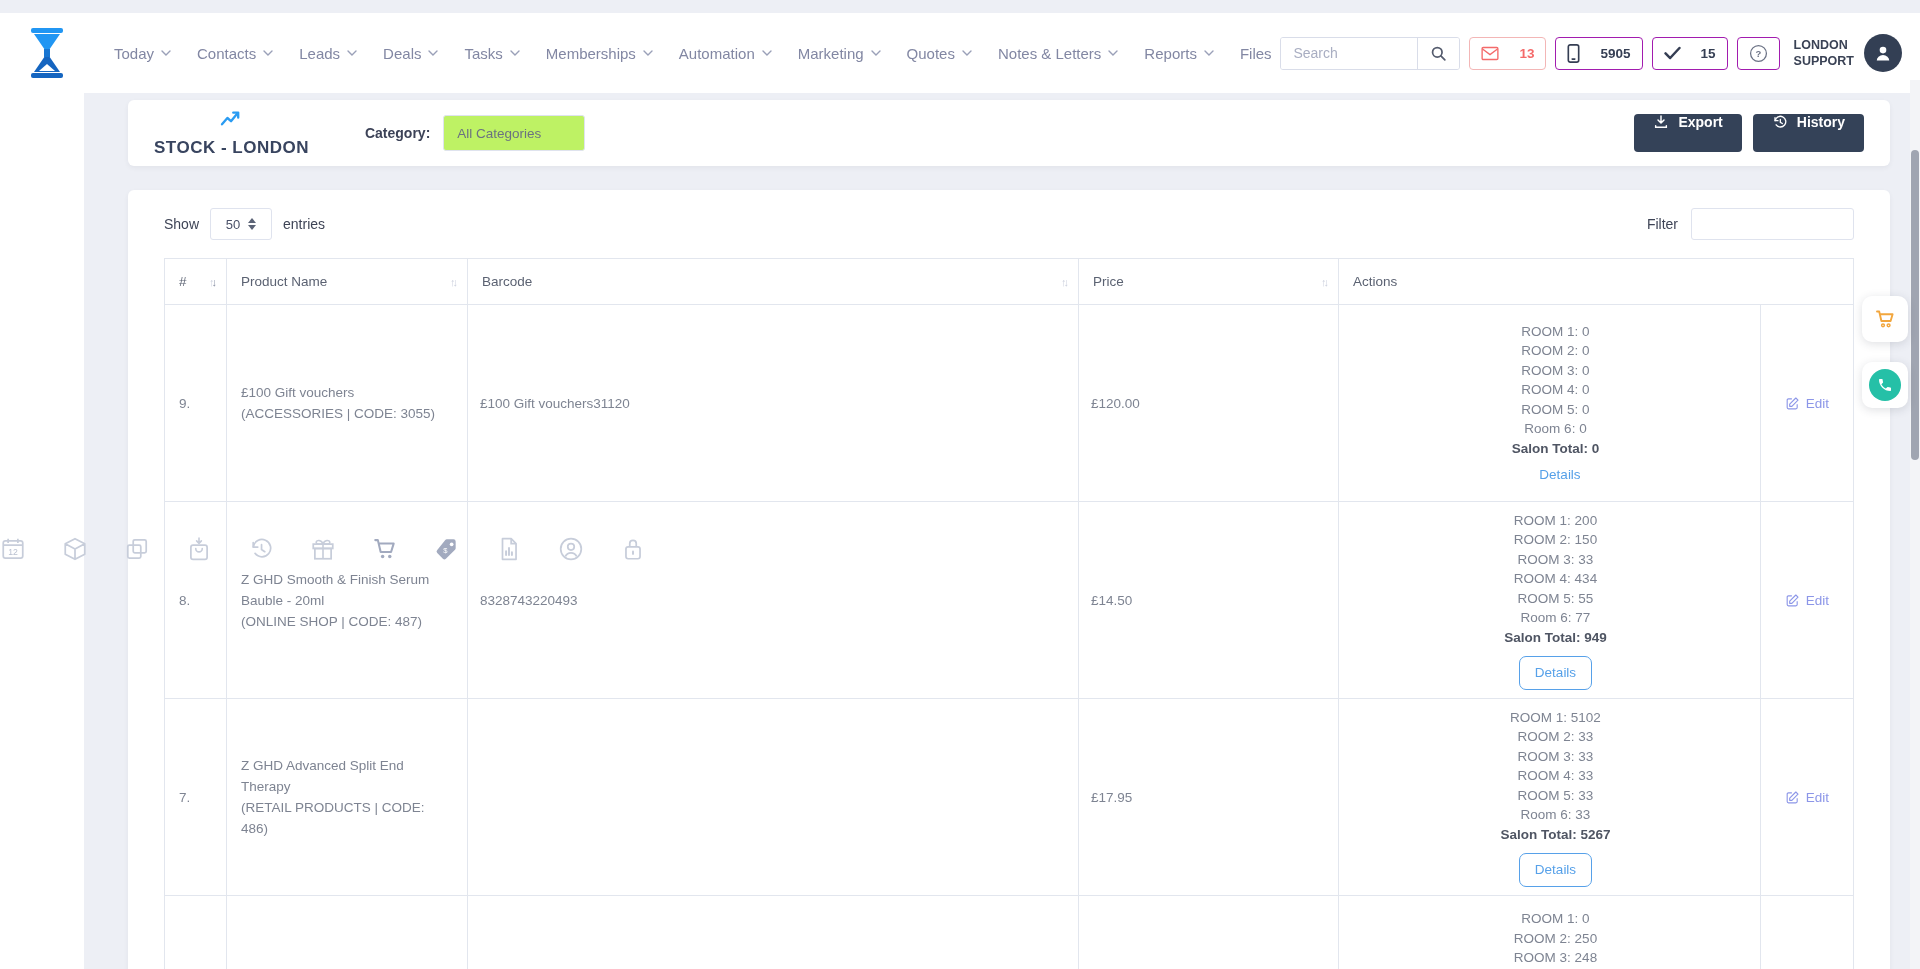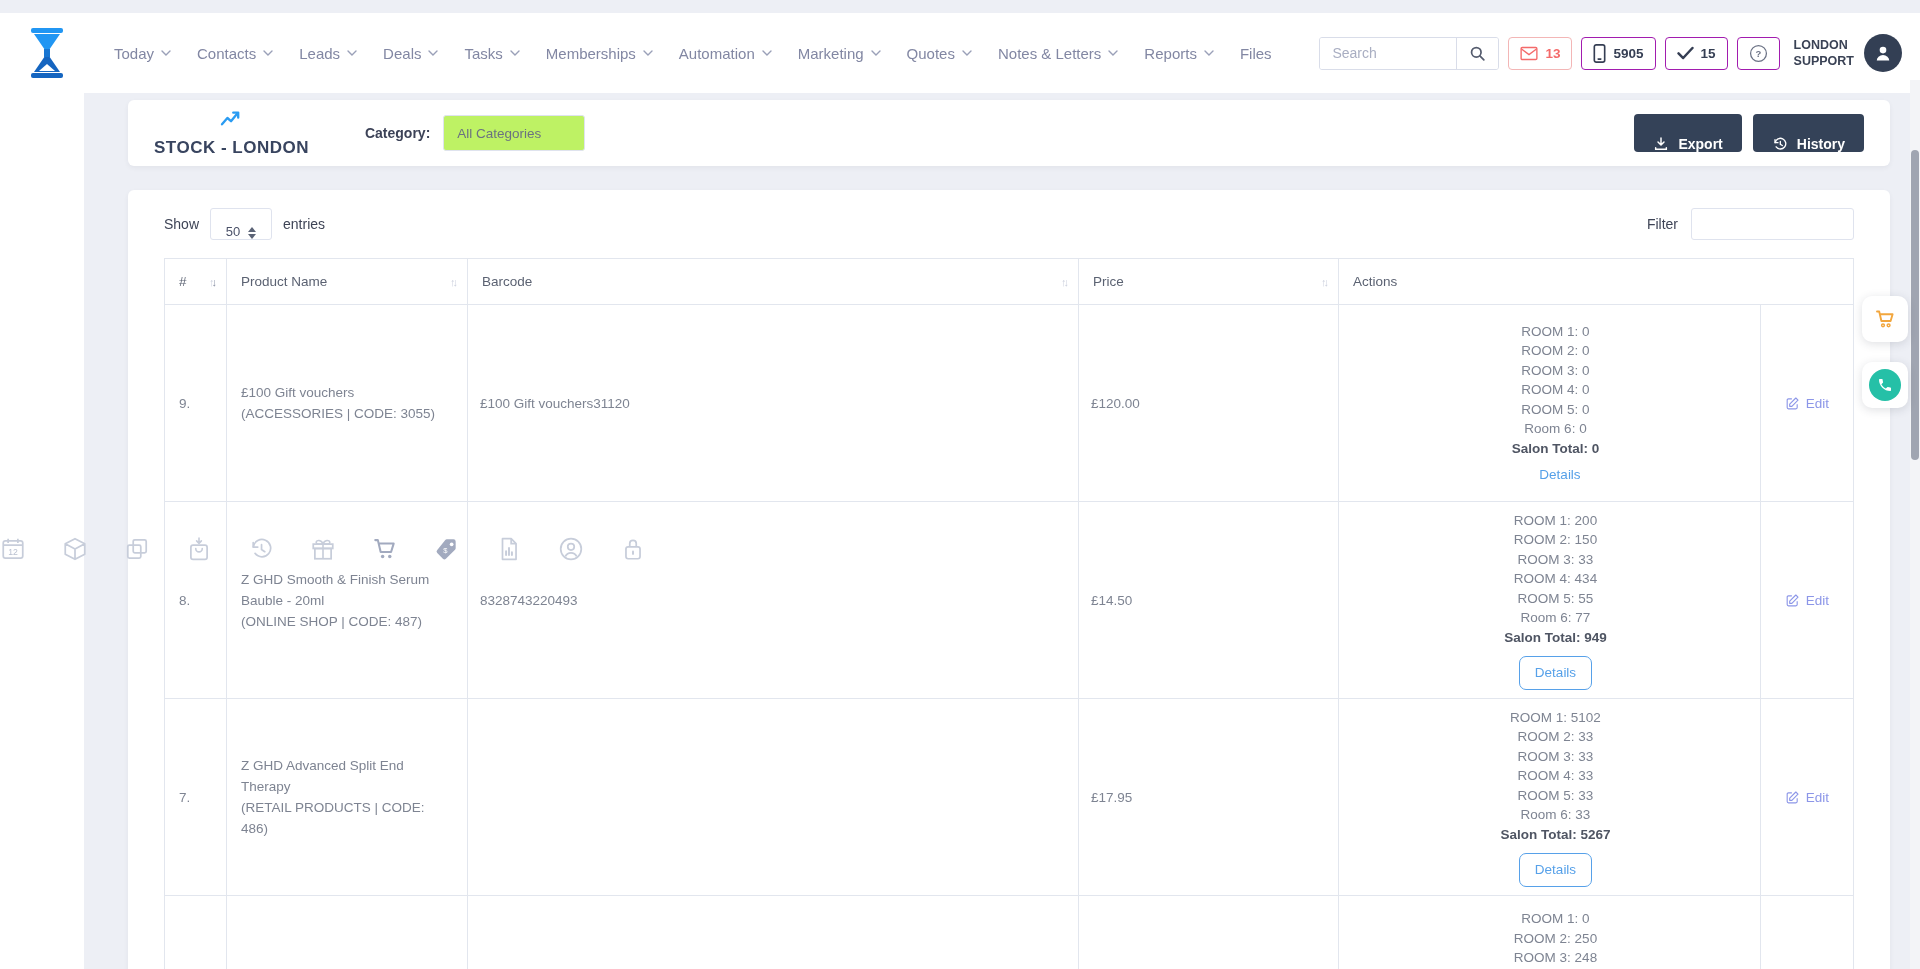--- a/index.html
+++ b/index.html
@@ -16,21 +16,21 @@
   .chev { flex:0 0 auto; }
 
   .search-group { margin-left:auto; display:flex; align-items:center; height:33px;
                   border:1px solid #d9dde9; border-radius:3px; overflow:hidden; background:#fff; }
   .search-group input { border:none; outline:none; width:136px; height:100%; padding:0 12px;
                         font-size:14px; color:#4a5066; font-family:"Liberation Sans",sans-serif; }
   .search-group input::placeholder { color:#a9aec2; }
   .search-btn { width:42px; height:100%; border-left:1px solid #d9dde9; display:flex;
                 align-items:center; justify-content:center; cursor:pointer; background:#fff; }
 
-  .badge { height:33px; border-radius:4px; display:flex; align-items:center; gap:7px;
+  .badge { height:33px; border-radius:4px; display:flex; align-items:center; gap:20px;
            padding:0 11px; margin-left:9px; font-size:13.5px; font-weight:700; cursor:pointer;
            background:#fff; }
   .badge.red { border:1px solid #f3b6b6; color:#f46a6a; }
   .badge.dark { border:1px solid #a21caf; color:#353e53; }
   .user-block { display:flex; align-items:center; margin:0 18px 0 14px; cursor:pointer; }
   .user-name { font-size:12.5px; font-weight:700; color:#3a4255; line-height:1.3;
                text-align:left; margin-right:10px; }
   .avatar { width:38px; height:38px; border-radius:50%; background:#333f54; display:flex;
             align-items:center; justify-content:center; }
 
@@ -48,29 +48,29 @@
   .card-head { top:20px; height:66px; display:flex; align-items:center; padding:0 26px; }
   .page-title-wrap { display:flex; align-items:center; gap:11px;flex-direction:column; }
   .page-title { font-size:17px; font-weight:700; color:#38445f; letter-spacing:.5px; }
   .category-wrap { display:flex; align-items:center; margin-left:56px; }
   .category-label { font-size:14px; font-weight:700; color:#3c4257; }
   .category-select { margin-left:13px; width:142px; height:36px; border:1px solid #dfe3ee;
                      border-radius:3px; display:flex; align-items:center; padding:0 13px;
                      font-size:13.5px; color:#6b7280; cursor:pointer; background:#bef264; }
   .head-buttons { margin-left:auto; display:flex; gap:11px; }
   .btn-dark { height:38px; background:#344258; color:#fff; border:none; border-radius:4px;
-              display:flex; align-items:flex-end; gap:9px; padding:0 19px; font-size:14px;
+              display:flex; align-items:flex-start; gap:9px; padding:0 19px; font-size:14px;
               font-weight:600; cursor:pointer; font-family:"Liberation Sans",sans-serif; }
 
   .card-table { top:110px; height:1400px; padding:18px 36px 0 36px; }
   .controls-row { display:flex; align-items:center; justify-content:space-between; height:32px; }
   .ctl-left, .ctl-right { display:flex; align-items:center; }
   .ctl-text { font-size:14px; color:#3e4456; }
   .pagesize { margin:0 11px; width:62px; height:32px; border:1px solid #dfe3ee; border-radius:3px;
-              display:flex; align-items:flex-end; justify-content:center; gap:8px; cursor:pointer;
+              display:flex; align-items:center; justify-content:center; gap:8px; cursor:pointer;
               font-size:13px; color:#4a5168; background:#fff; }
   .spinner { display:flex; flex-direction:column; gap:2px; }
   .spinner b { width:0; height:0; border-left:4px solid transparent; border-right:4px solid transparent; }
   .spinner b.up   { border-bottom:5px solid #5b6376; }
   .spinner b.down { border-top:5px solid #5b6376; }
   .filter-input { margin-left:13px; width:163px; height:32px; border:1px solid #dfe3ee;
                   border-radius:3px; outline:none; padding:0 10px; font-size:14px; color:#4a5066;
                   background:#fff; font-family:"Liberation Sans",sans-serif; }
 
   

